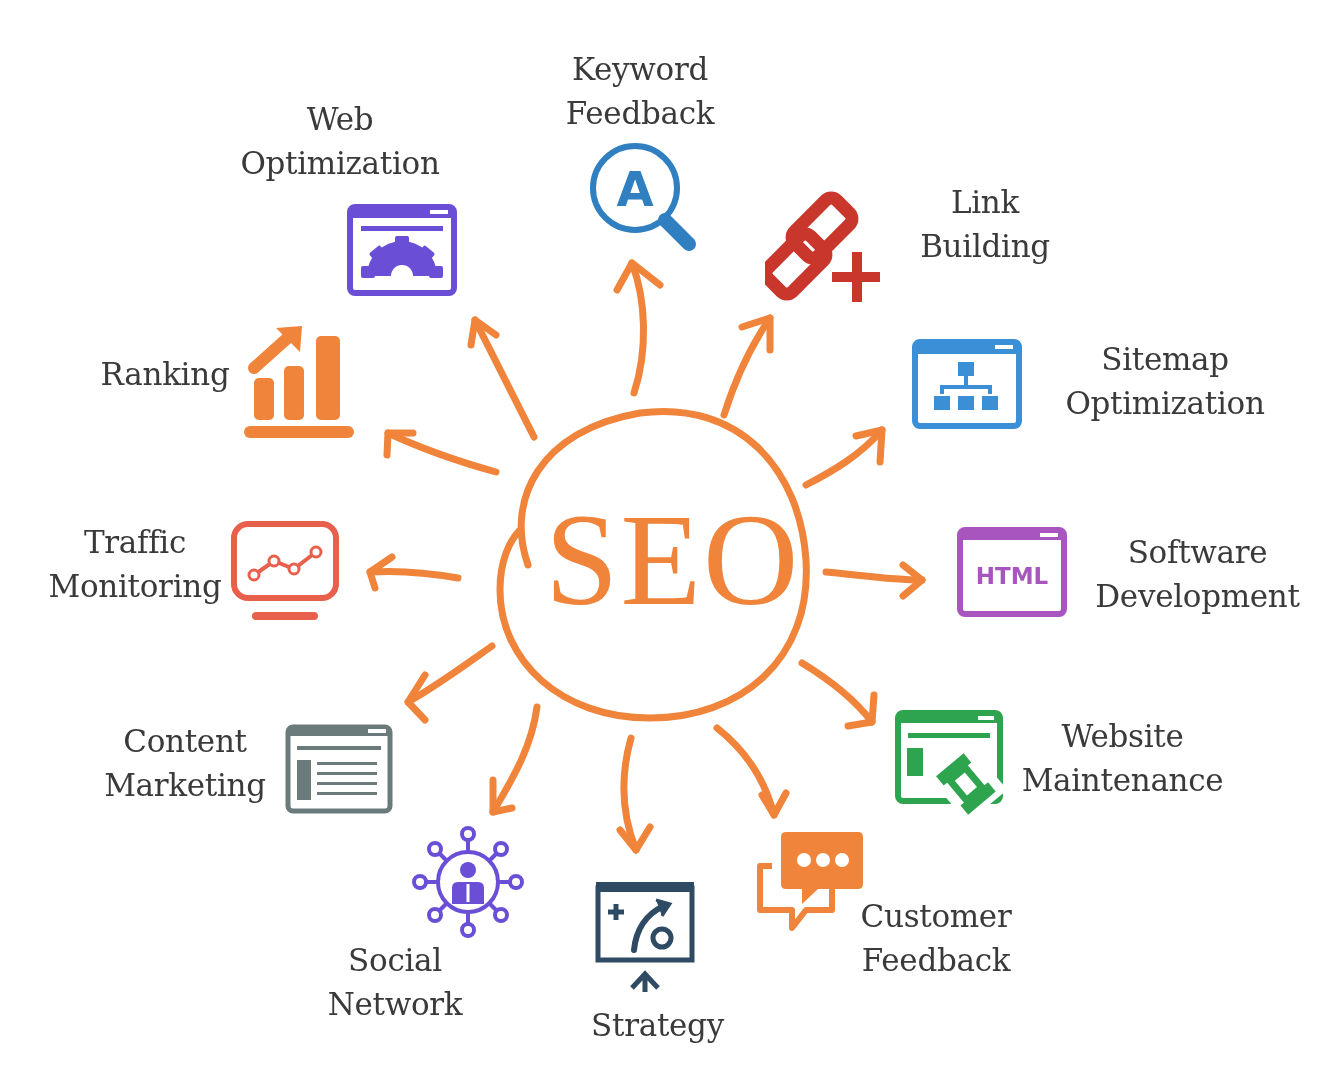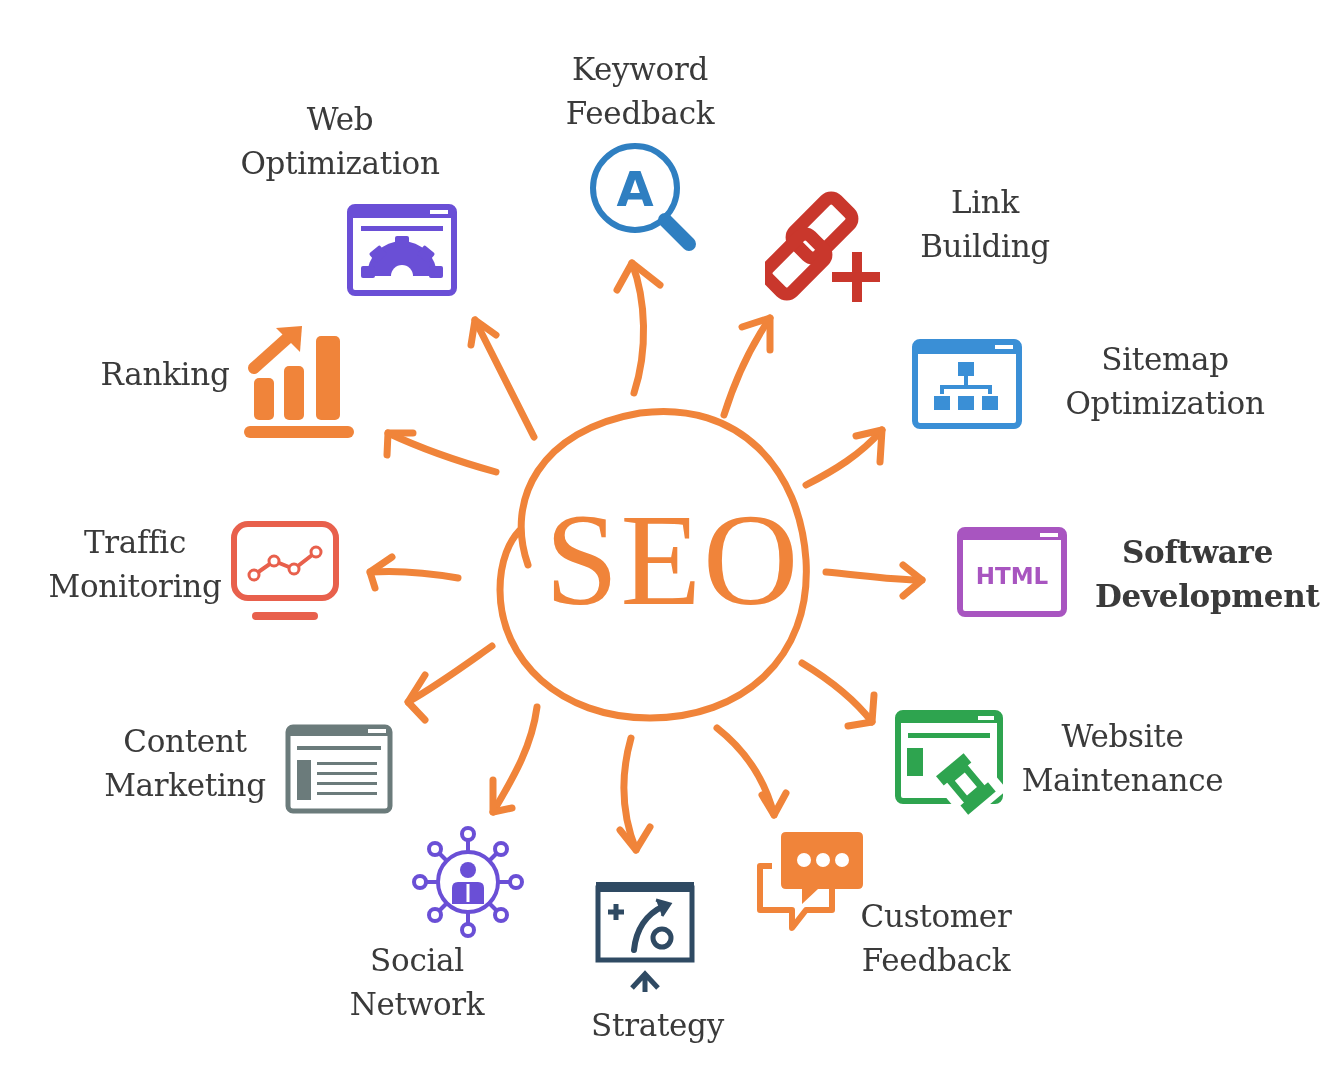--- a/index.html
+++ b/index.html
@@ -111,21 +111,21 @@
     <rect x="5" y="5" width="104" height="84" rx="5" fill="none" stroke="#3a8fd6" stroke-width="6"></rect>
     <rect x="5" y="5" width="104" height="12" fill="#3a8fd6"></rect>
     <rect x="85" y="8" width="18" height="4" fill="#ffffff"></rect>
     <rect x="48" y="25" width="16" height="14" fill="#3a8fd6"></rect>
     <path d="M56,39 V50 M32,57 V50 H80 V57" stroke="#3a8fd6" stroke-width="4" fill="none"></path>
     <rect x="24" y="59" width="16" height="14" fill="#3a8fd6"></rect>
     <rect x="48" y="59" width="16" height="14" fill="#3a8fd6"></rect>
     <rect x="72" y="59" width="16" height="14" fill="#3a8fd6"></rect>
   </svg>
 
-  <div class="label" style="left:1095px;top:530px;width:205px;font-weight:bold;">
+  <div class="label" style="left:1095px;top:530px;width:205px;">
     <span>Software</span>
     <span>Development</span>
   </div>
   <svg class="icon" style="left:955px;top:525px" width="115" height="95">
     <rect x="5" y="5" width="104" height="84" rx="5" fill="none" stroke="#a855c0" stroke-width="6"></rect>
     <rect x="5" y="5" width="104" height="10" fill="#a855c0"></rect>
     <rect x="85" y="8" width="18" height="4" fill="#ffffff"></rect>
     <text x="57" y="59" text-anchor="middle" font-family="DejaVu Sans, sans-serif" font-weight="bold" font-size="23" fill="#a855c0">HTML</text>
   </svg>
 
@@ -165,21 +165,21 @@
   <svg class="icon" style="left:590px;top:878px" width="110" height="120">
     <rect x="6" y="4" width="98" height="10" fill="#2f4a63"></rect>
     <rect x="8" y="10" width="94" height="72" fill="none" stroke="#2f4a63" stroke-width="5"></rect>
     <path d="M26,26 V42 M18,34 H34" stroke="#2f4a63" stroke-width="5"></path>
     <path d="M44,72 C46,52 56,36 74,28" fill="none" stroke="#2f4a63" stroke-width="6" stroke-linecap="round"></path>
     <path d="M66,22 L80,26 L72,38" fill="#2f4a63" stroke="#2f4a63" stroke-width="3"></path>
     <circle cx="72" cy="60" r="9" fill="none" stroke="#2f4a63" stroke-width="5"></circle>
     <path d="M42,110 L55,96 L68,110 M55,96 V114" fill="none" stroke="#2f4a63" stroke-width="5"></path>
   </svg>
 
-  <div class="label" style="left:342px;top:938px;width:150px;">
+  <div class="label" style="left:320px;top:938px;width:150px;">
     <span>Social</span>
     <span>Network</span>
   </div>
   <svg class="icon" style="left:410px;top:824px" width="116" height="116">
     <g stroke="#6a4fd6" stroke-width="4" fill="none">
       <circle cx="58" cy="58" r="30"></circle>
       <line x1="58" y1="28" x2="58" y2="16"></line>
         <circle cx="58" cy="10" r="6"></circle>
       <line x1="58" y1="88" x2="58" y2="100"></line>
         <circle cx="58" cy="106" r="6"></circle>

